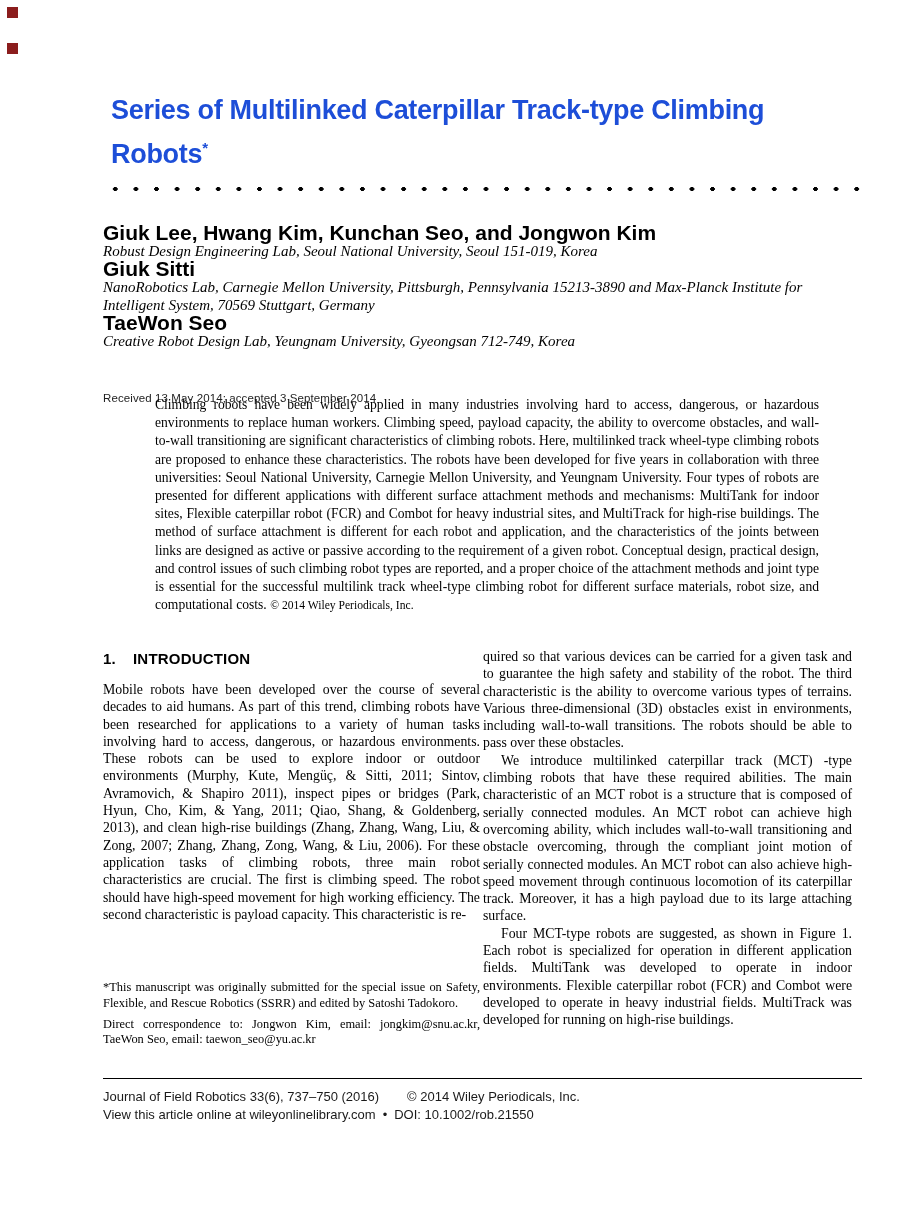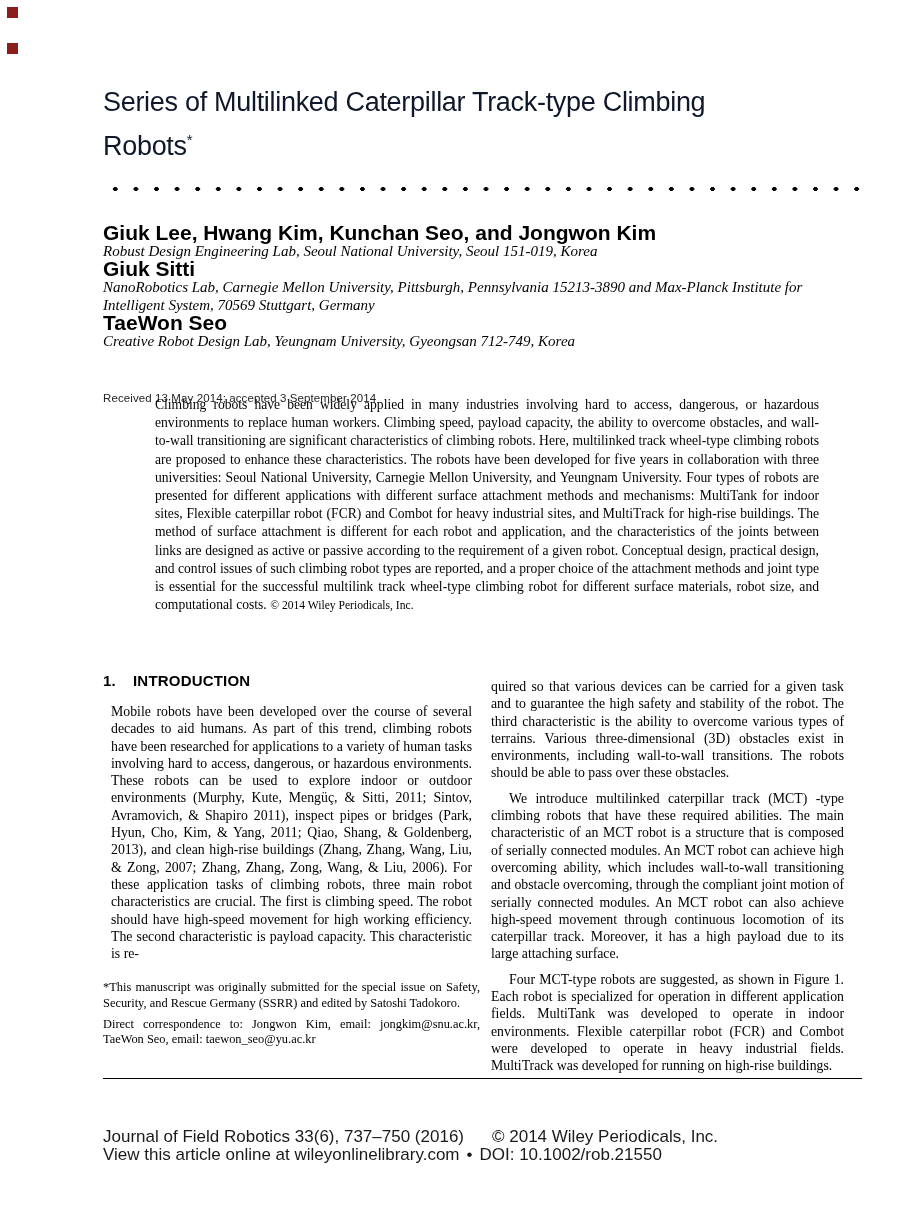--- a/index.html
+++ b/index.html
@@ -12,24 +12,24 @@
     overflow: hidden;
     font-family: "Liberation Serif", serif;
   }
   .content { position: absolute; left: 103px; top: 0; width: 759px; height: 100%; }
 
   .marker { position: absolute; left: 7px; width: 11px; height: 11px; }
   .marker.m1 { top: 7px; }
   .marker.m2 { top: 43px; }
 
   .title {
-    position: absolute; top: 84px; left: 0; margin: 0; width: 740px;
+    position: absolute; top: 84px; left: 0; margin: 8px; width: 740px;
     font-family: "Liberation Sans", sans-serif;
-    font-weight: 400; font-size: 27px; line-height: 37px; letter-spacing: -0.3px;
-    color: #0f172a;
+    font-weight: 700; font-size: 27px; line-height: 37px; letter-spacing: -0.3px;
+    color: #1d4ed8;
   }
   .title sup { font-size: 15px; }
 
   .dots {
     position: absolute; top: 186px; left: 2px; width: 756px; height: 6px;
     background-image: radial-gradient(circle, #000 2px, rgba(0,0,0,0) 2.4px);
     background-size: 20.6px 6px; background-repeat: repeat-x; background-position: left center;
   }
 
   .authors { position: absolute; top: 224px; left: 0; width: 759px; }
@@ -48,45 +48,45 @@
     letter-spacing: 0.1px;
     margin-top: 28px;
   }
 
   .abstract {
     position: absolute; top: 396px; left: 52px; width: 664px;
     font-size: 13.6px; line-height: 18.2px; text-align: justify;
   }
   .abstract .rights { font-size: 11.6px; }
 
-  .columns { position: absolute; top: 670px; left: 0; width: 759px; display: flex; gap: 3px; }
+  .columns { position: absolute; top: 648px; left: 0; width: 759px; display: flex; gap: 3px; }
   .col-left { width: 377px; }
   .col-right { width: 369px; }
   .sec-heading {
     font-family: "Liberation Sans", sans-serif; font-weight: 700;
     font-size: 15px; letter-spacing: 0.2px; margin: 2px 0 14px 0;
   }
   .sec-num { display: inline-block; width: 30px; }
   .body-par {
-    margin: 8px;
+    margin: 0;
     font-size: 13.8px; line-height: 17.3px; text-align: justify;
     hyphens: auto; -webkit-hyphens: auto;
   }
   .indent { text-indent: 18px; }
 
   .footnote {
     position: absolute; top: 980px; left: 0; width: 377px;
     font-size: 12.4px; line-height: 15.8px; text-align: justify;
   }
   .footnote p { margin: 0 0 5px 0; }
 
   .footer-rule { position: absolute; top: 1078px; left: 0; width: 759px; border-top: 1.6px solid #000; }
   .footer {
-    position: absolute; top: 1128px; left: 0; width: 759px;
-    font-family: "Liberation Sans", sans-serif; font-size: 17px; line-height: 17.5px;
+    position: absolute; top: 1088px; left: 0; width: 759px;
+    font-family: "Liberation Sans", sans-serif; font-size: 13px; line-height: 17.5px;
     color: #1a1a1a;
   }
   .footer .gap { display: inline-block; width: 28px; }
   .footer .bullet { display: inline-block; margin: 0 7px; }
 </style>
 </head>
 <body>
 
 <div class="page">
 
@@ -120,21 +120,21 @@
         <p class="body-par">Mobile robots have been developed over the course of several decades to aid humans. As part of this trend, climbing robots have been researched for applications to a variety of human tasks involving hard to access, dangerous, or hazardous environments. These robots can be used to explore indoor or outdoor environments (Murphy, Kute, Mengüç, &amp; Sitti, 2011; Sintov, Avramovich, &amp; Shapiro 2011), inspect pipes or bridges (Park, Hyun, Cho, Kim, &amp; Yang, 2011; Qiao, Shang, &amp; Goldenberg, 2013), and clean high-rise buildings (Zhang, Zhang, Wang, Liu, &amp; Zong, 2007; Zhang, Zhang, Zong, Wang, &amp; Liu, 2006). For these application tasks of climbing robots, three main robot characteristics are crucial. The first is climbing speed. The robot should have high-speed movement for high working efficiency. The second characteristic is payload capacity. This characteristic is re-</p>
       </div>
       <div class="col-right">
         <p class="body-par">quired so that various devices can be carried for a given task and to guarantee the high safety and stability of the robot. The third characteristic is the ability to overcome various types of terrains. Various three-dimensional (3D) obstacles exist in environments, including wall-to-wall transitions. The robots should be able to pass over these obstacles.</p>
         <p class="body-par indent">We introduce multilinked caterpillar track (MCT) -type climbing robots that have these required abilities. The main characteristic of an MCT robot is a structure that is composed of serially connected modules. An MCT robot can achieve high overcoming ability, which includes wall-to-wall transitioning and obstacle overcoming, through the compliant joint motion of serially connected modules. An MCT robot can also achieve high-speed movement through continuous locomotion of its caterpillar track. Moreover, it has a high payload due to its large attaching surface.</p>
         <p class="body-par indent">Four MCT-type robots are suggested, as shown in Figure 1. Each robot is specialized for operation in different application fields. MultiTank was developed to operate in indoor environments. Flexible caterpillar robot (FCR) and Combot were developed to operate in heavy industrial fields. MultiTrack was developed for running on high-rise buildings.</p>
       </div>
     </div>
 
     <div class="footnote">
-      <p>*This manuscript was originally submitted for the special issue on Safety, Security, and Rescue Germany (SSRR) and edited by Satoshi Tadokoro.</p>
+      <p>*This manuscript was originally submitted for the special issue on Safety, Flexible, and Rescue Robotics (SSRR) and edited by Satoshi Tadokoro.</p>
       <p>Direct correspondence to: Jongwon Kim, email: jongkim@snu.ac.kr, TaeWon Seo, email: taewon_seo@yu.ac.kr</p>
     </div>
 
     <div class="footer-rule"></div>
     <div class="footer">
       <div><span>Journal of Field Robotics 33(6), 737–750 (2016)</span><span class="gap"></span><span>© 2014 Wiley Periodicals, Inc.</span></div>
       <div><span>View this article online at wileyonlinelibrary.com</span><span class="bullet">•</span><span>DOI: 10.1002/rob.21550</span></div>
     </div>
 
   </div>

